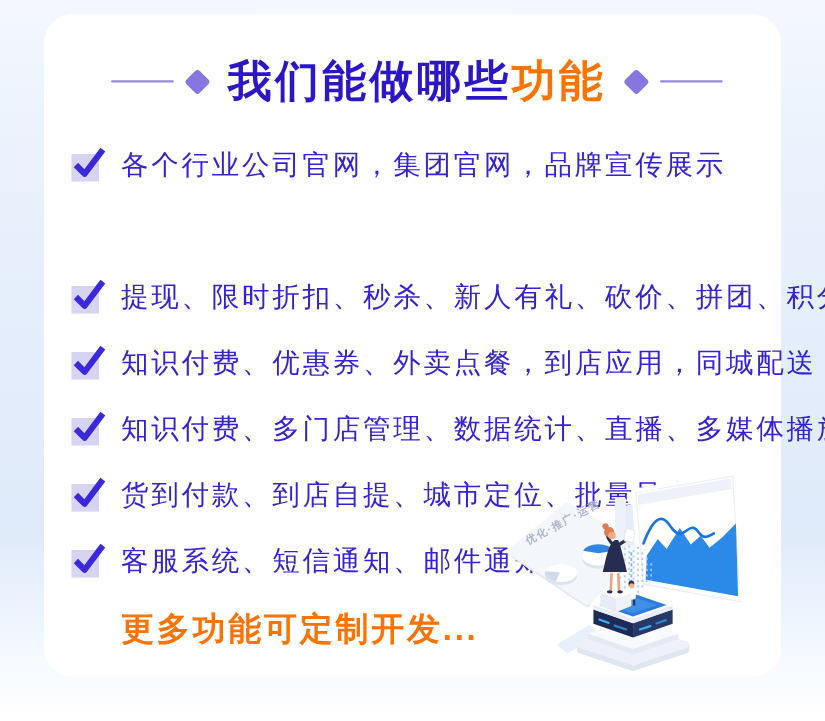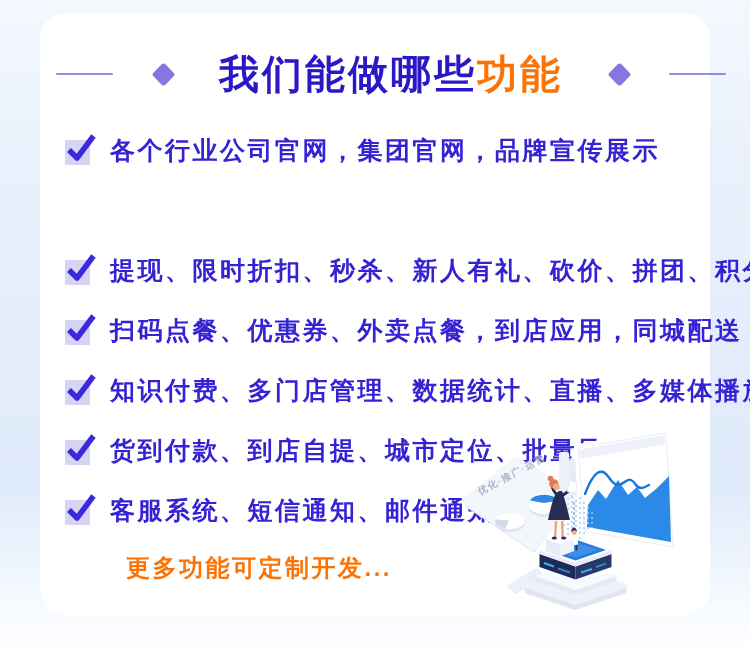--- a/index.html
+++ b/index.html
@@ -11,48 +11,47 @@
   .bg{
     position:absolute;inset:0;
     background:linear-gradient(180deg,#f4f8fe 0%,#e8f0fc 28%,#dfeafa 74%,#f6faff 92%,#ffffff 100%);
   }
   .card{
     position:absolute;left:40px;top:13px;width:670px;height:602px;
     background:#ffffff;border-radius:26px;
   }
   
   .title-bar{
-    position:absolute;top:38px;left:16px;width:100%;height:46px;
-    display:flex;align-items:center;justify-content:space-between;
+    position:absolute;top:38px;left:4px;width:100%;height:46px;
+    display:flex;align-items:center;justify-content:center;
   }
   .deco-line{width:57px;height:2px;background:#988ae2;border-radius:1px;}
   .deco-diamond{width:17px;height:17px;background:#8576e0;border-radius:3px;
     transform:rotate(45deg);margin:0 13px;flex:none;}
   .title-text{
     font-size:40px;font-weight:bold;color:#2b16c8;letter-spacing:3px;
     line-height:1;margin:0 6px;white-space:nowrap;
   }
   .title-accent{color:#fb7304;}
   
   .feature{
     position:absolute;left:25px;height:32px;
     display:flex;align-items:center;
   }
   .check-wrap{position:relative;width:27px;height:32px;margin-right:18px;flex:none;}
   .check-sq{position:absolute;left:0;top:6px;width:25px;height:25px;background:#d7d3f3;}
   .check-svg{position:absolute;left:1px;top:-1px;}
   .feature-text{
-    font-size:25px;font-weight:bold;color:#3522d4;letter-spacing:2.5px;
+    font-size:25px;font-weight:normal;color:#3522d4;letter-spacing:2.5px;
     white-space:nowrap;line-height:32px;
   }
   .more{
     position:absolute;left:70px;top:539px;
-    font-size:24px;font-weight:bold;color:#fb7304;letter-spacing:2.5px;
+    font-size:30px;font-weight:bold;color:#fb7304;letter-spacing:2.5px;
     white-space:nowrap;
-    margin-left:16px;
   }
   .illus{position:absolute;left:400px;top:405px;width:300px;height:237px;}
 </style>
 </head>
 <body>
 
 <div class="bg"></div>
 
 <div class="card">
 
@@ -82,21 +81,21 @@
     </span>
     <span class="feature-text">提现、限时折扣、秒杀、新人有礼、砍价、拼团、积分</span>
   </div>
   <div class="feature" style="top:301px">
     <span class="check-wrap">
       <span class="check-sq"></span>
       <svg class="check-svg" width="31" height="31" viewBox="0 0 31 31">
           <path d="M3,17 L11,25 L27.5,3" stroke="#3a28dc" stroke-width="5.5" fill="none" stroke-linejoin="round"></path>
         </svg>
     </span>
-    <span class="feature-text">扫码点餐、优惠券、外卖点餐，到店应用，同城配送</span>
+    <span class="feature-text">知识付费、优惠券、外卖点餐，到店应用，同城配送</span>
   </div>
   <div class="feature" style="top:361px">
     <span class="check-wrap">
       <span class="check-sq"></span>
       <svg class="check-svg" width="31" height="31" viewBox="0 0 31 31">
           <path d="M3,17 L11,25 L27.5,3" stroke="#3a28dc" stroke-width="5.5" fill="none" stroke-linejoin="round"></path>
         </svg>
     </span>
     <span class="feature-text">知识付费、多门店管理、数据统计、直播、多媒体播放</span>
   </div>

